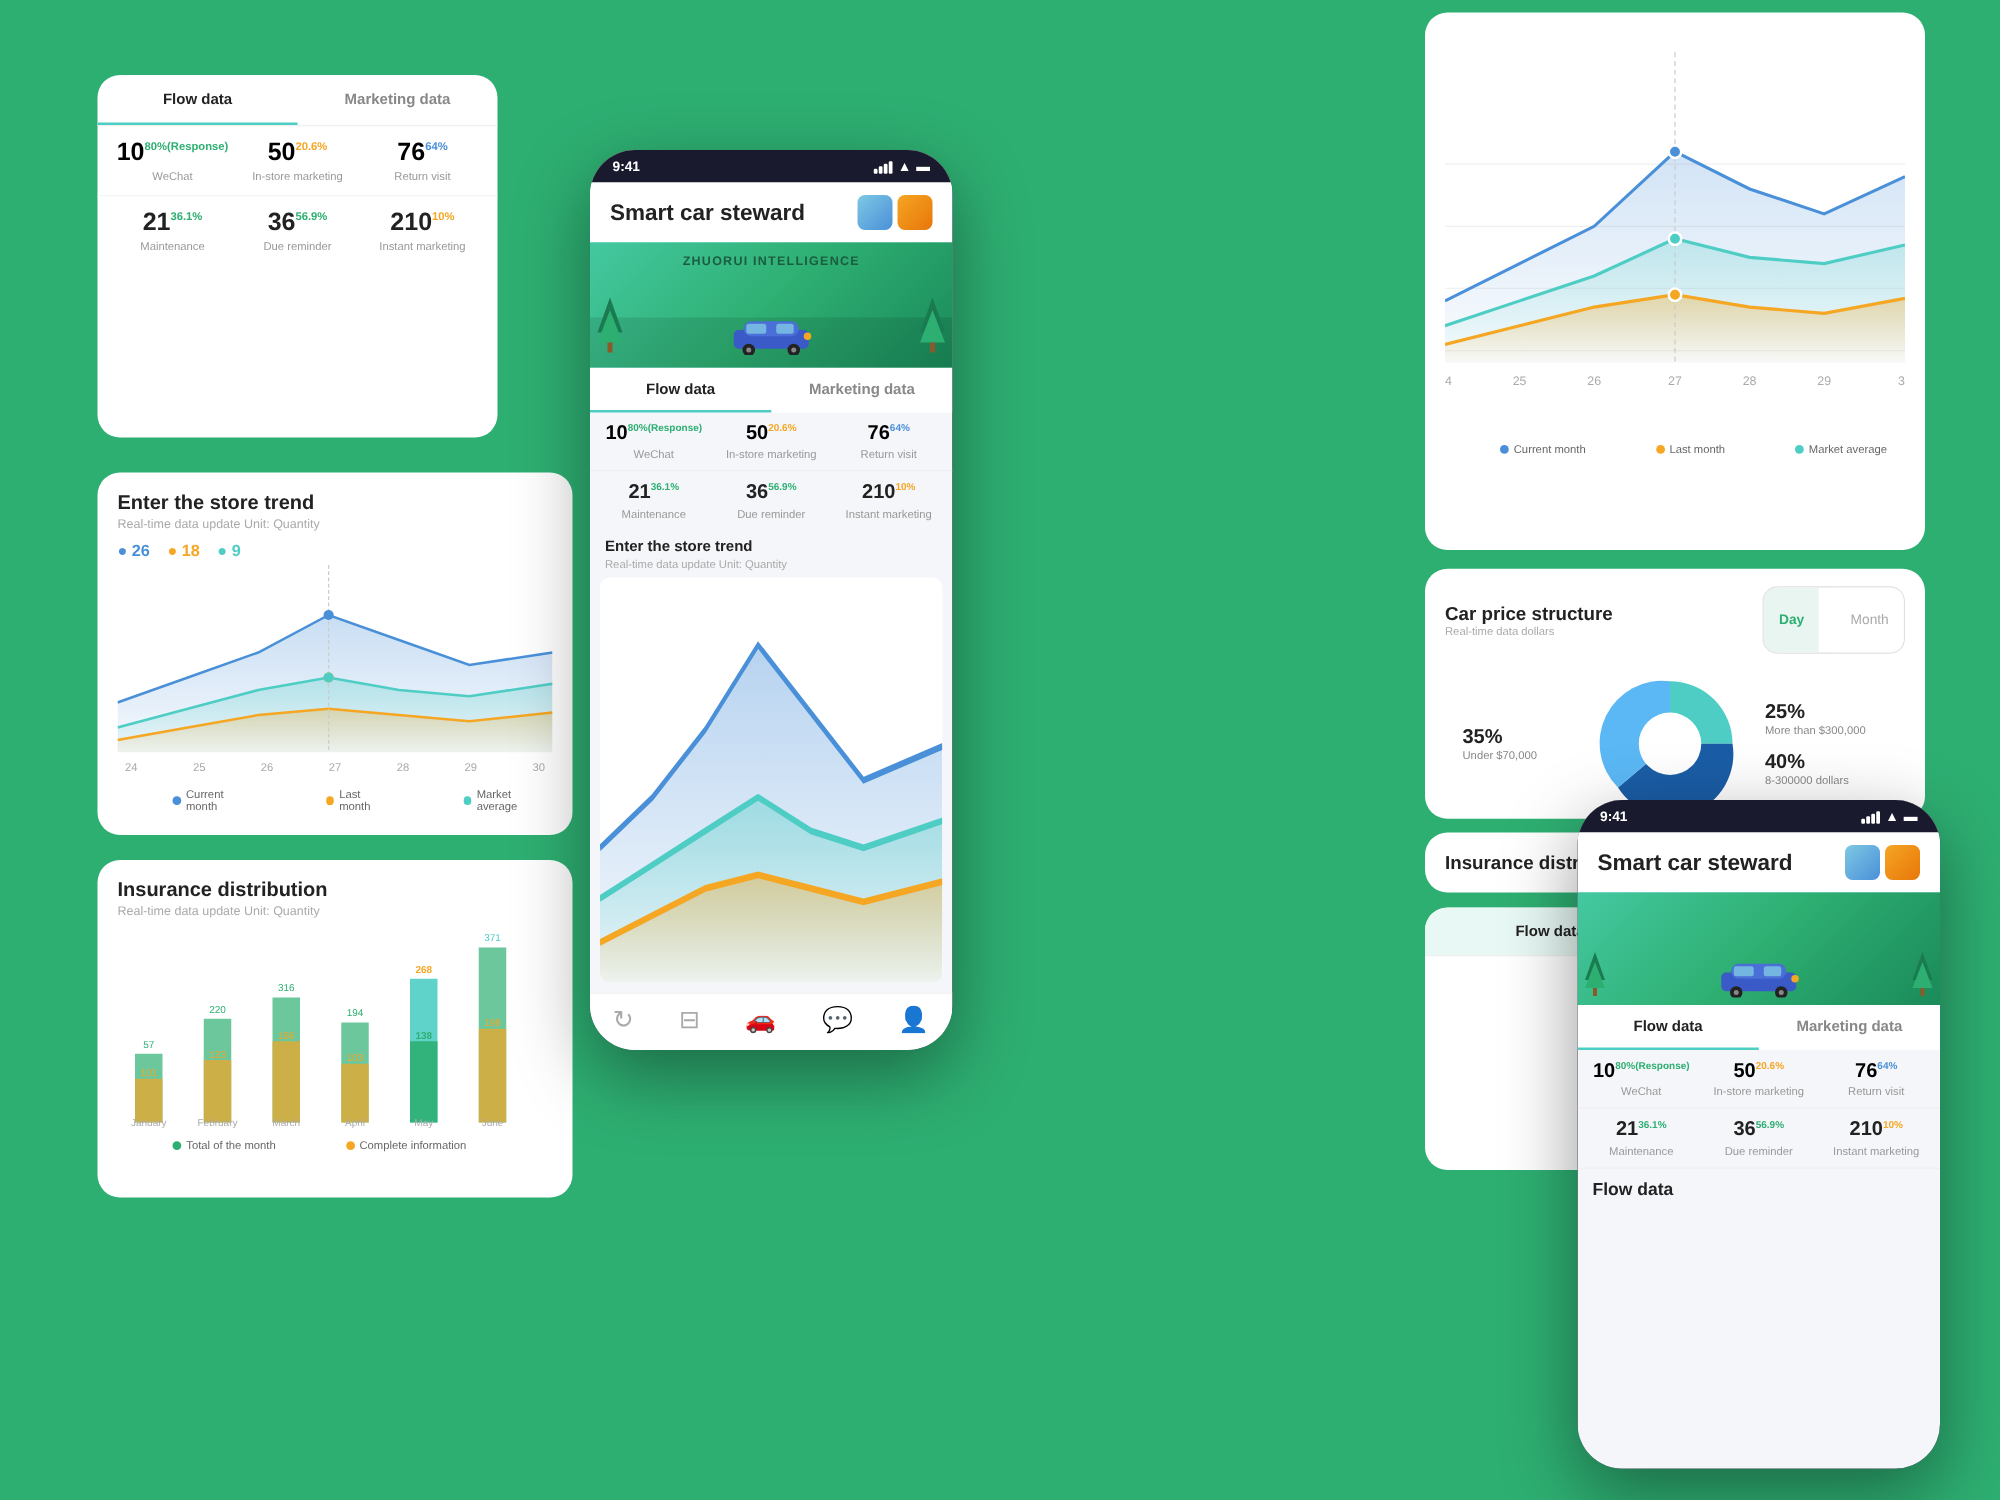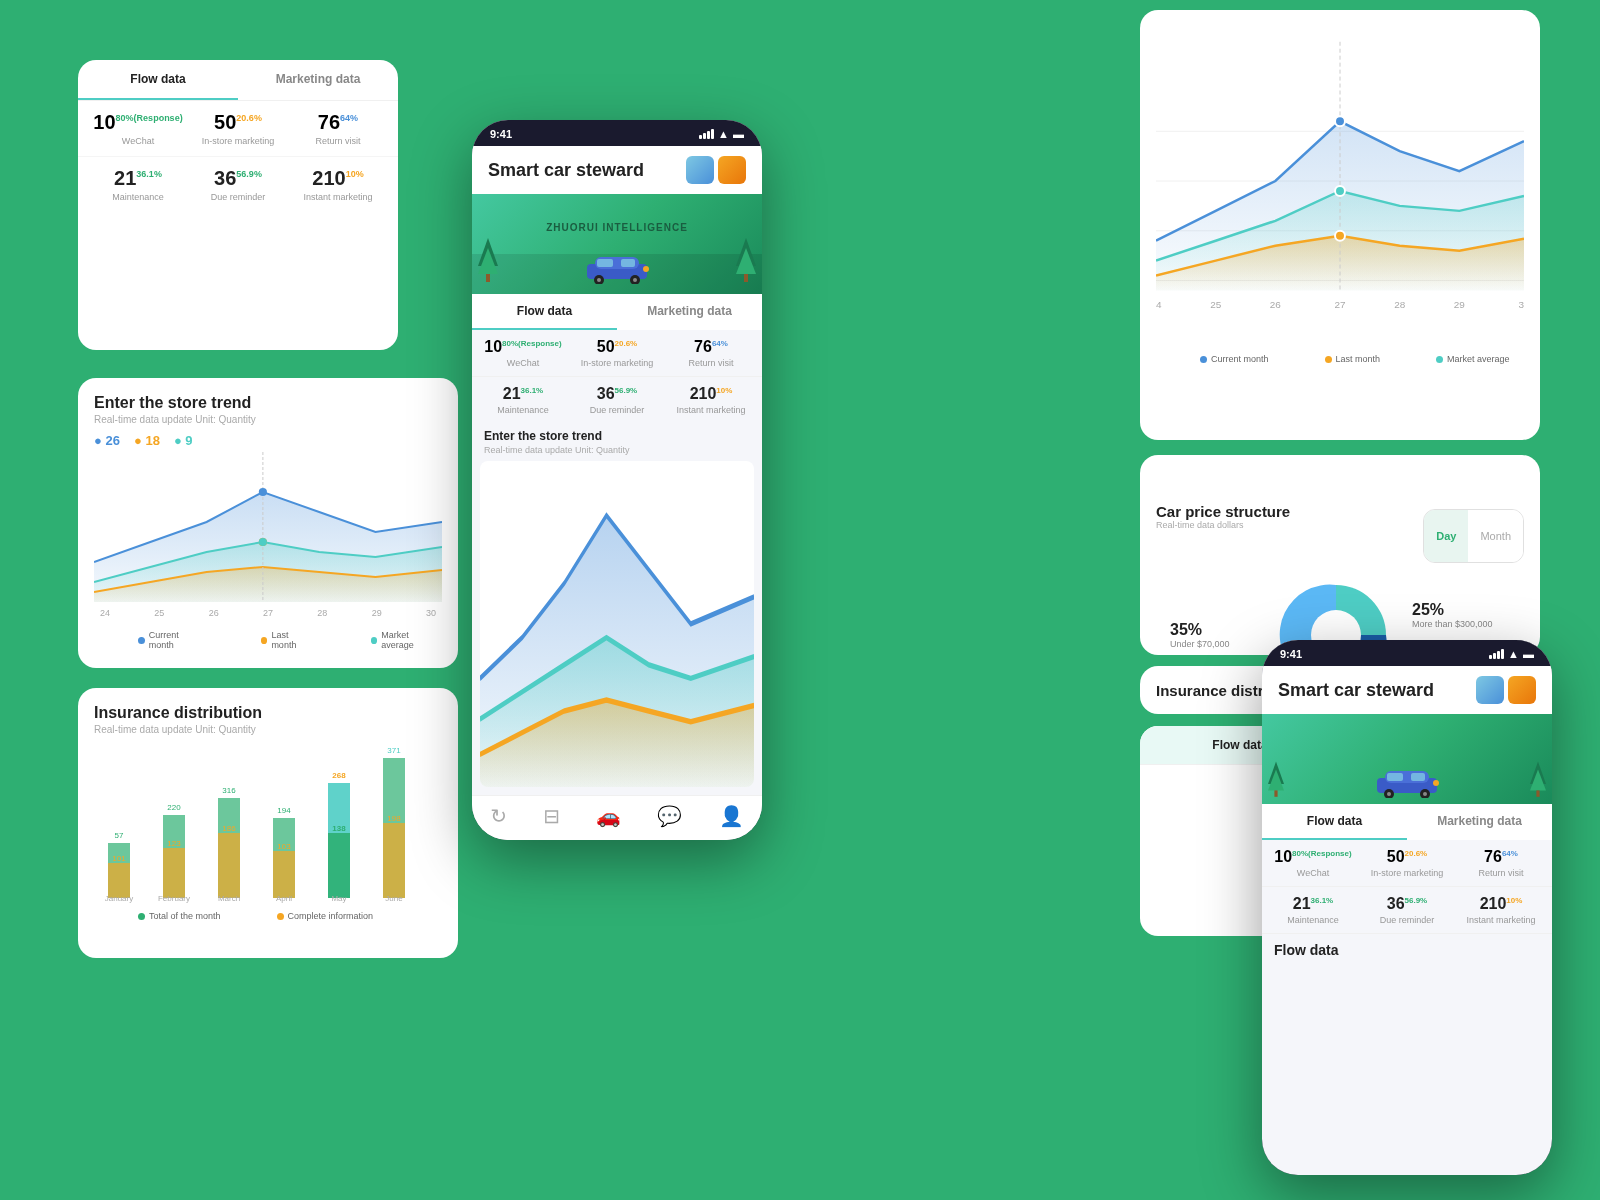--- a/index.html
+++ b/index.html
@@ -473,21 +473,21 @@
       <div class="phone-avatars">
         <div class="phone-avatar" style="background:linear-gradient(135deg,#7ec8e3,#4a90d9);"></div>
         <div class="phone-avatar" style="background:linear-gradient(135deg,#f5a623,#e8760a);"></div>
       </div>
     </div>
 
     <div class="phone-hero">
       <div style="background:linear-gradient(135deg,#44c8a0,#2eaf72,#1a8a5a);width:100%;height:100%;display:flex;flex-direction:column;align-items:center;justify-content:center;position:relative;">
 
         <div style="position:absolute;bottom:0;left:0;right:0;height:40px;background:rgba(0,0,0,0.1);border-radius:0;"></div>
-        <span style="position:absolute;top:28px;font-size:10px;font-weight:800;color:#1a5d40;letter-spacing:1px;">ZHUORUI INTELLIGENCE</span>
+        <span style="position:absolute;top:10px;font-size:10px;font-weight:800;color:#1a5d40;letter-spacing:1px;">ZHUORUI INTELLIGENCE</span>
 
         <svg style="position:absolute;bottom:10px;left:50%;transform:translateX(-50%);" width="80" height="35" viewBox="0 0 80 35">
           <rect x="10" y="15" width="60" height="15" rx="4" fill="#3a5bc7"></rect>
           <rect x="18" y="8" width="44" height="12" rx="6" fill="#4a6fd8"></rect>
           <circle cx="22" cy="31" r="5" fill="#222"></circle>
           <circle cx="58" cy="31" r="5" fill="#222"></circle>
           <circle cx="22" cy="31" r="2" fill="#888"></circle>
           <circle cx="58" cy="31" r="2" fill="#888"></circle>
           <rect x="20" y="10" width="16" height="8" rx="2" fill="#7ec8e3" opacity="0.8"></rect>
           <rect x="44" y="10" width="14" height="8" rx="2" fill="#7ec8e3" opacity="0.8"></rect>
@@ -655,21 +655,21 @@
     </div>
   </div>
 </div>
 
 <div class="card" style="right:60px;top:455px;width:400px;height:200px;padding:14px 16px;">
   <div style="display:flex;align-items:center;justify-content:space-between;margin-bottom:4px;">
     <div>
       <div style="font-size:15px;font-weight:700;color:#222;">Car price structure</div>
       <div style="font-size:9px;color:#aaa;">Real-time data dollars</div>
     </div>
-    <div style="display:flex;gap:0;border:1px solid #e0e0e0;border-radius:12px;overflow:hidden;margin-top:40px;">
+    <div style="display:flex;gap:13px;border:1px solid #e0e0e0;border-radius:12px;overflow:hidden;">
       <button style="border:none;background:#e8f5f0;color:#2eaf72;font-size:11px;padding:4px 12px;cursor:pointer;font-weight:600;">Day</button>
       <button style="border:none;background:#fff;color:#aaa;font-size:11px;padding:20px 12px;cursor:pointer;">Month</button>
     </div>
   </div>
   <div class="pie-wrap">
 
     <div style="display:flex;flex-direction:column;gap:12px;min-width:90px;">
       <div>
         <div style="font-size:16px;font-weight:700;color:#222;">35%</div>
         <div style="font-size:9px;color:#888;">Under $70,000</div>

